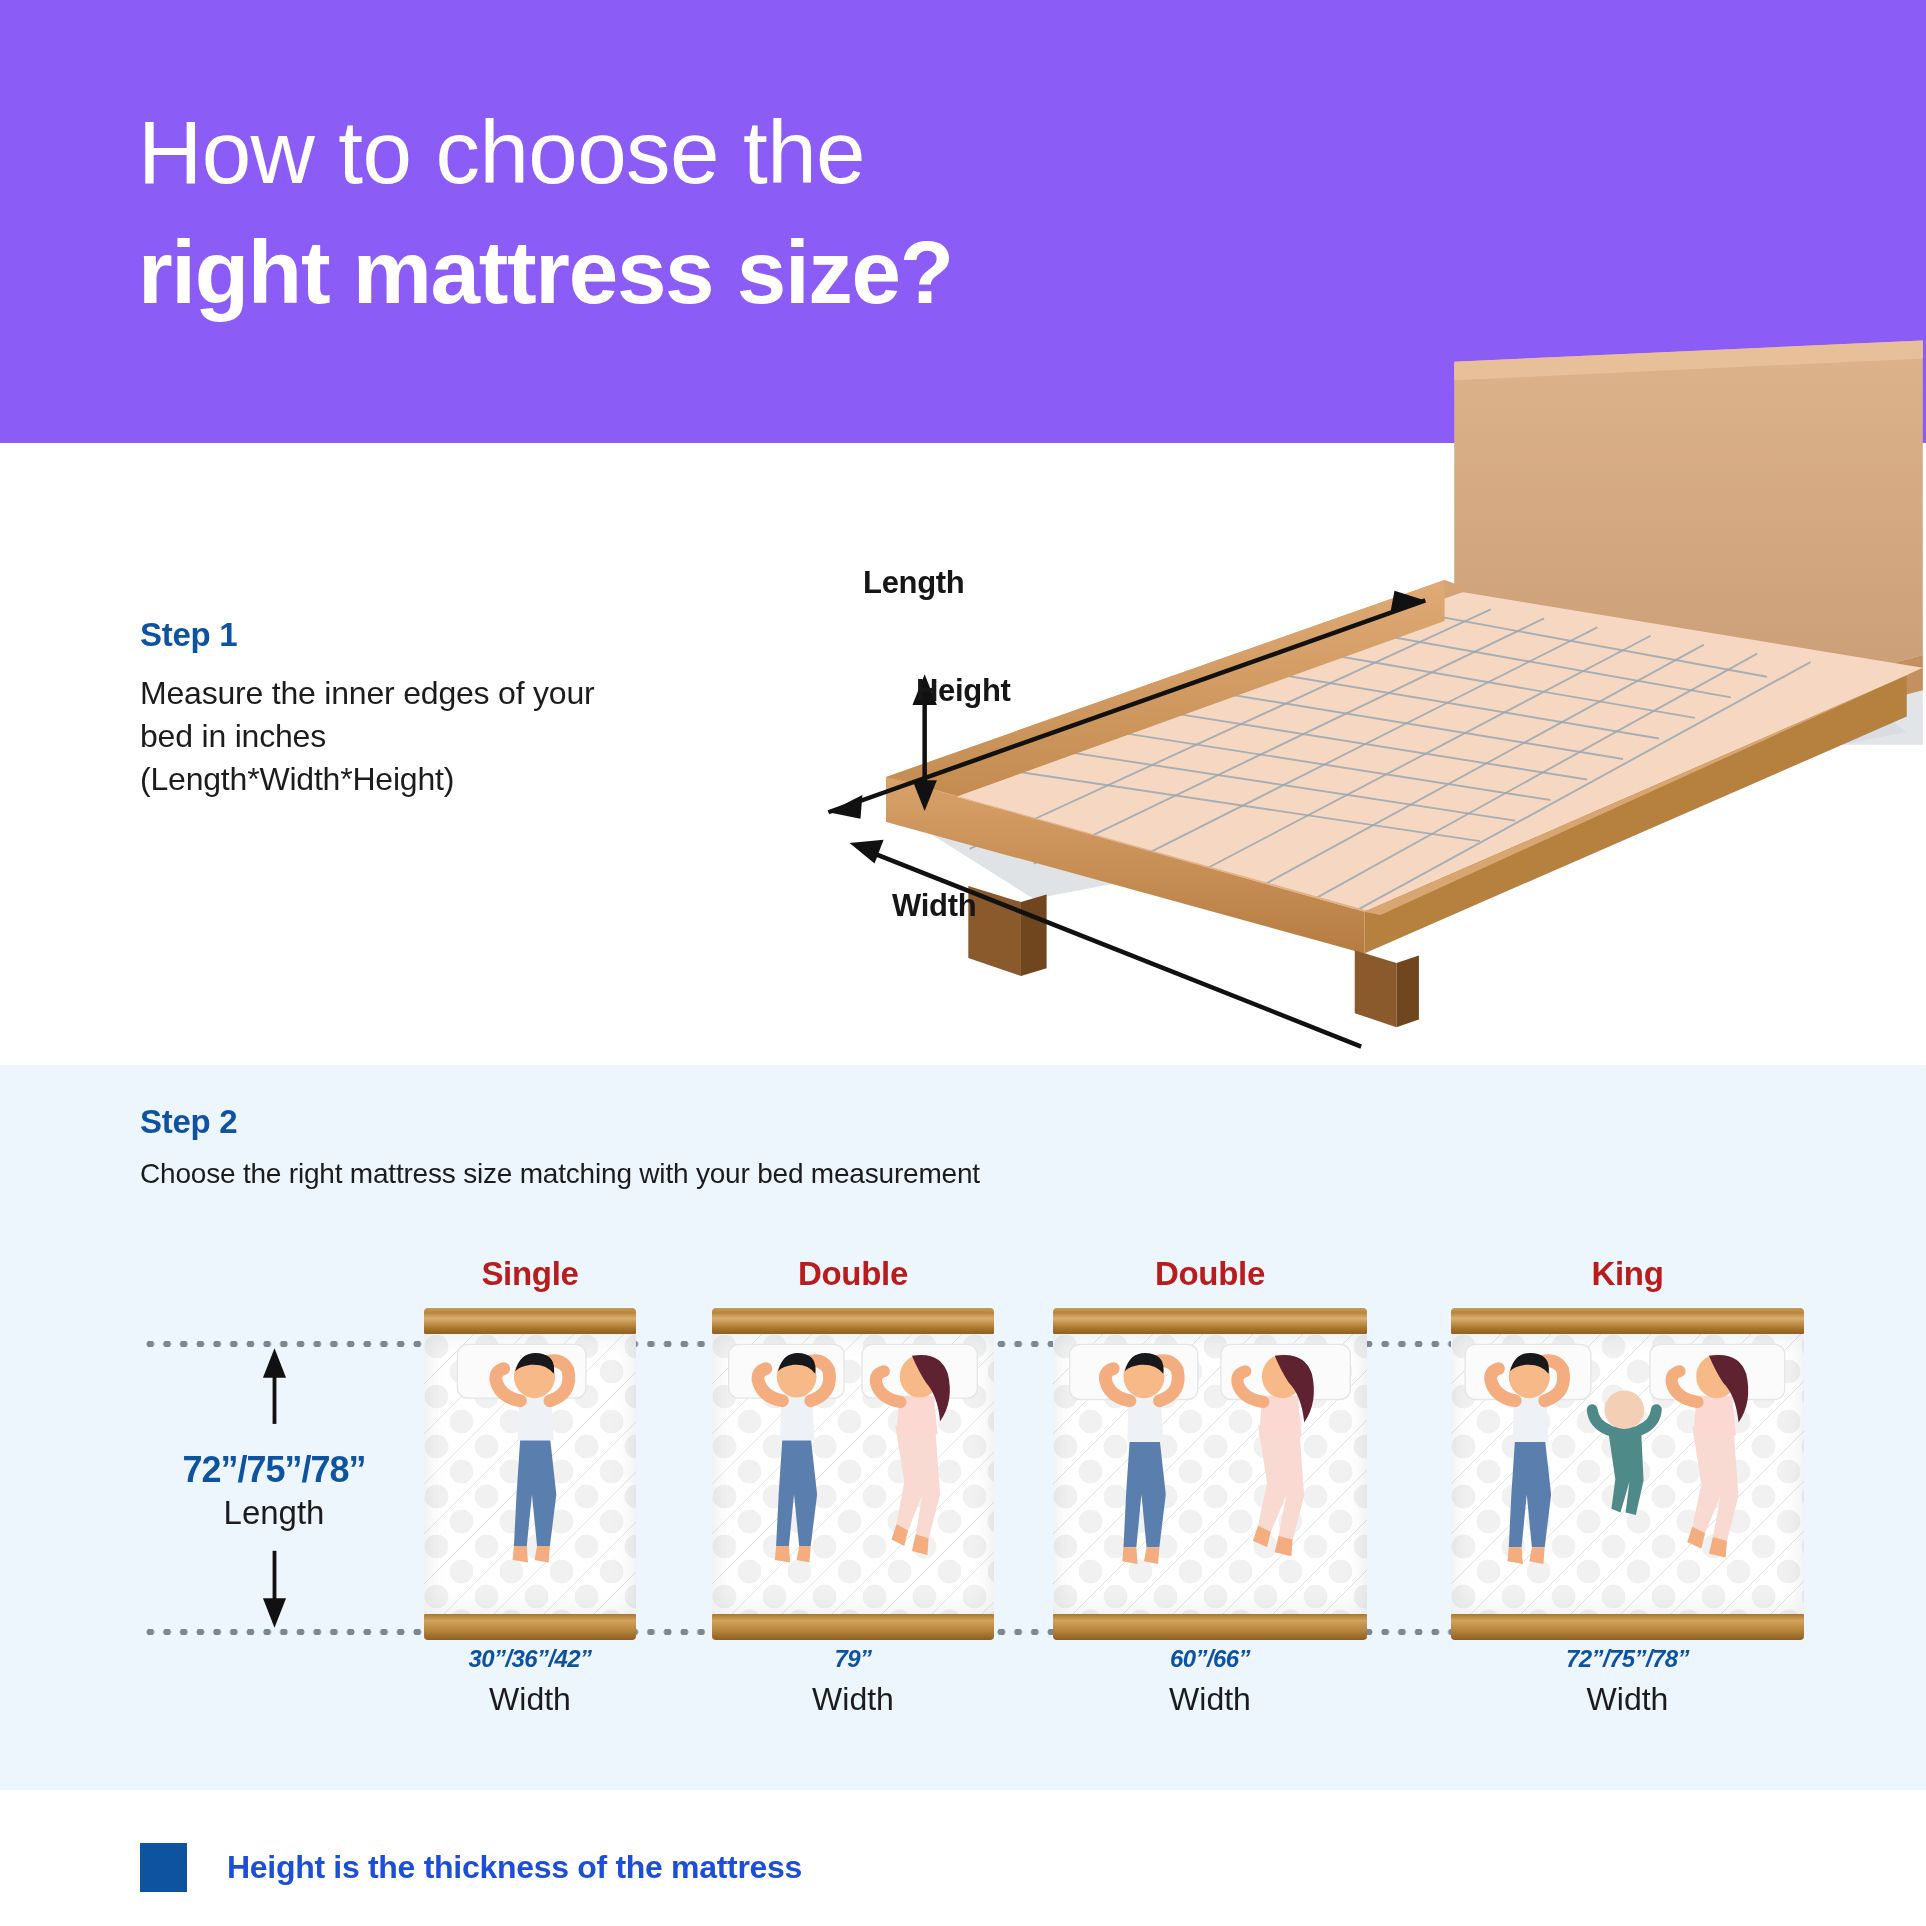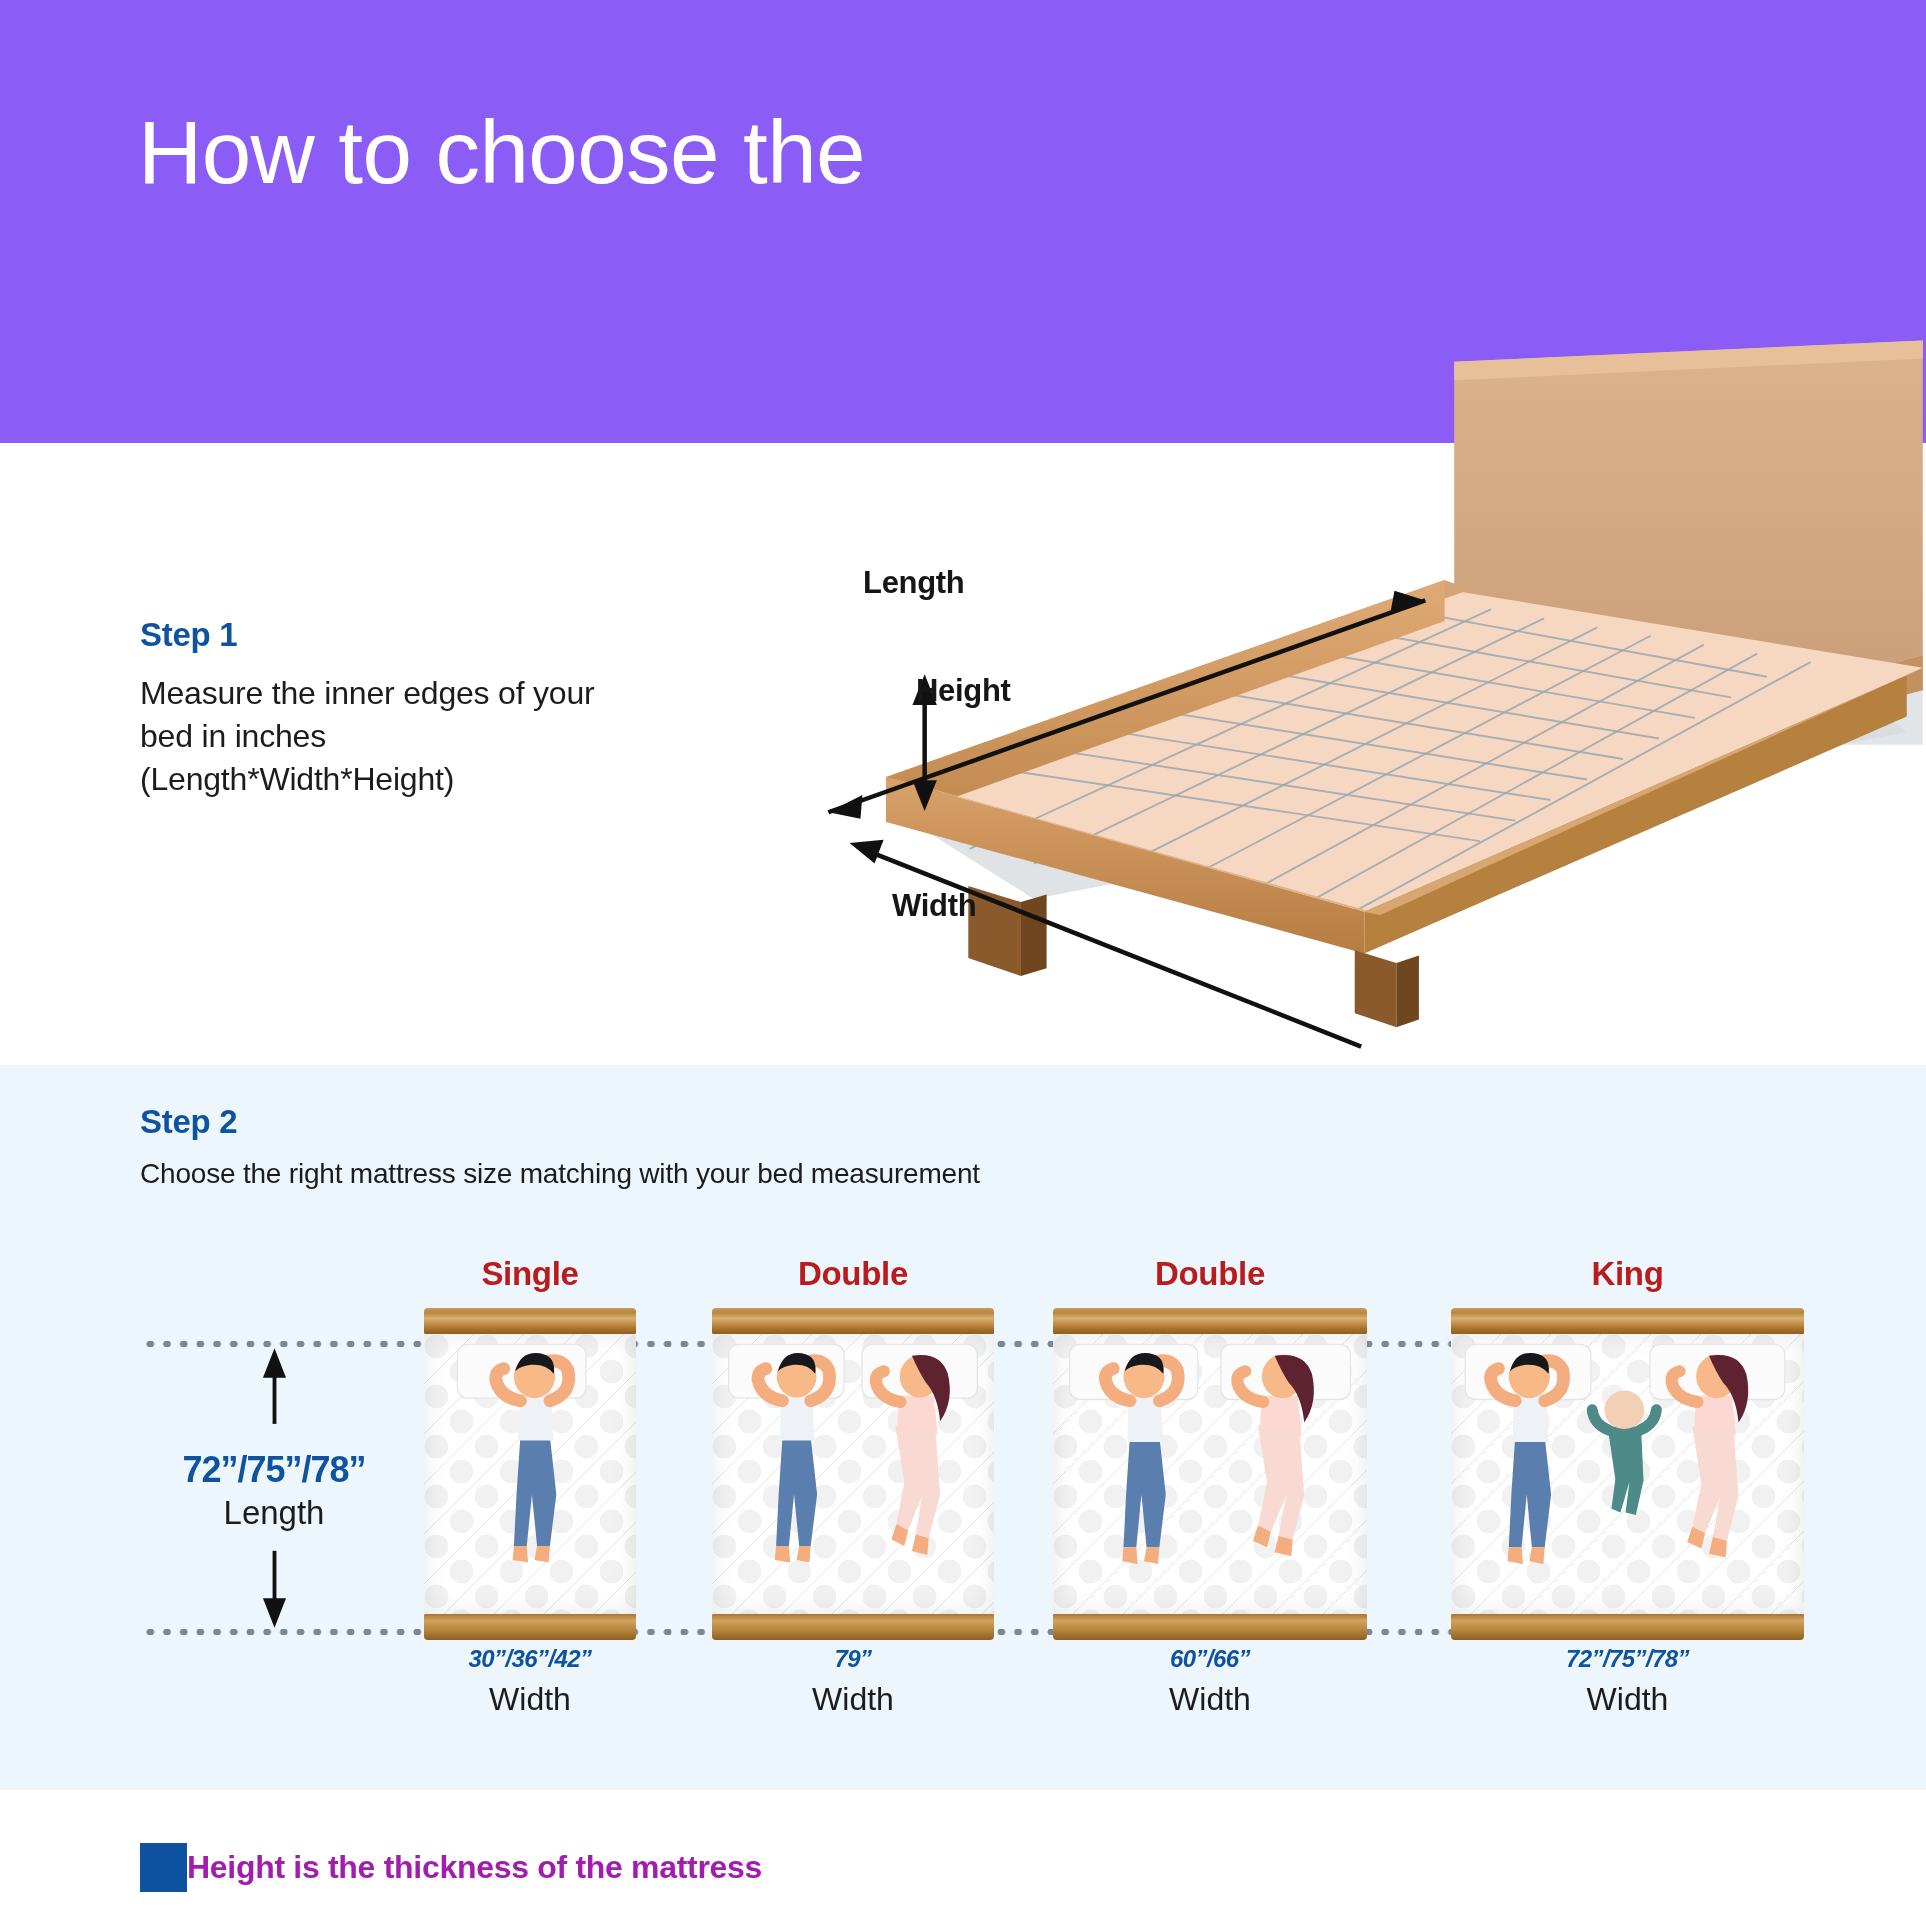--- a/index.html
+++ b/index.html
@@ -109,30 +109,31 @@
   .len-dim {
     color: #0e539f; font-size: 36px; font-weight: 800; letter-spacing: -1px;
     white-space: nowrap;
   }
   .len-word { color: #1c1c1c; font-size: 33px; font-weight: 400; margin-top: 2.6px; }
 
   
   .legend { position: absolute; left: 140px; top: 1843px; display: flex; align-items: center; }
   .legend-swatch { width: 47px; height: 49px; background: #0e539f; }
   .legend-text {
-    color: #a21caf; font-size: 32px; font-weight: 800; letter-spacing: -0.3px;
+    margin-left: 40px; color: #1d4ed8; font-size: 32px; font-weight: 800; letter-spacing: -0.3px;
   }
 </style>
 </head>
 <body>
 
 <div id="page">
 
   <div class="header">
     <div class="title-light">How to choose the</div>
+    <div class="title-bold">right mattress size?</div>
   </div>
 
   <div class="step1-wrap">
     <div class="step-label">Step 1</div>
     <div class="step-desc">Measure the inner edges of your bed in inches (Length*Width*Height)</div>
   </div>
 
   <svg class="bed-svg" width="1226" height="719" viewBox="0 0 1910 1120">
     <defs>
       <linearGradient id="hbFace" x1="0" y1="0" x2="0" y2="1">

